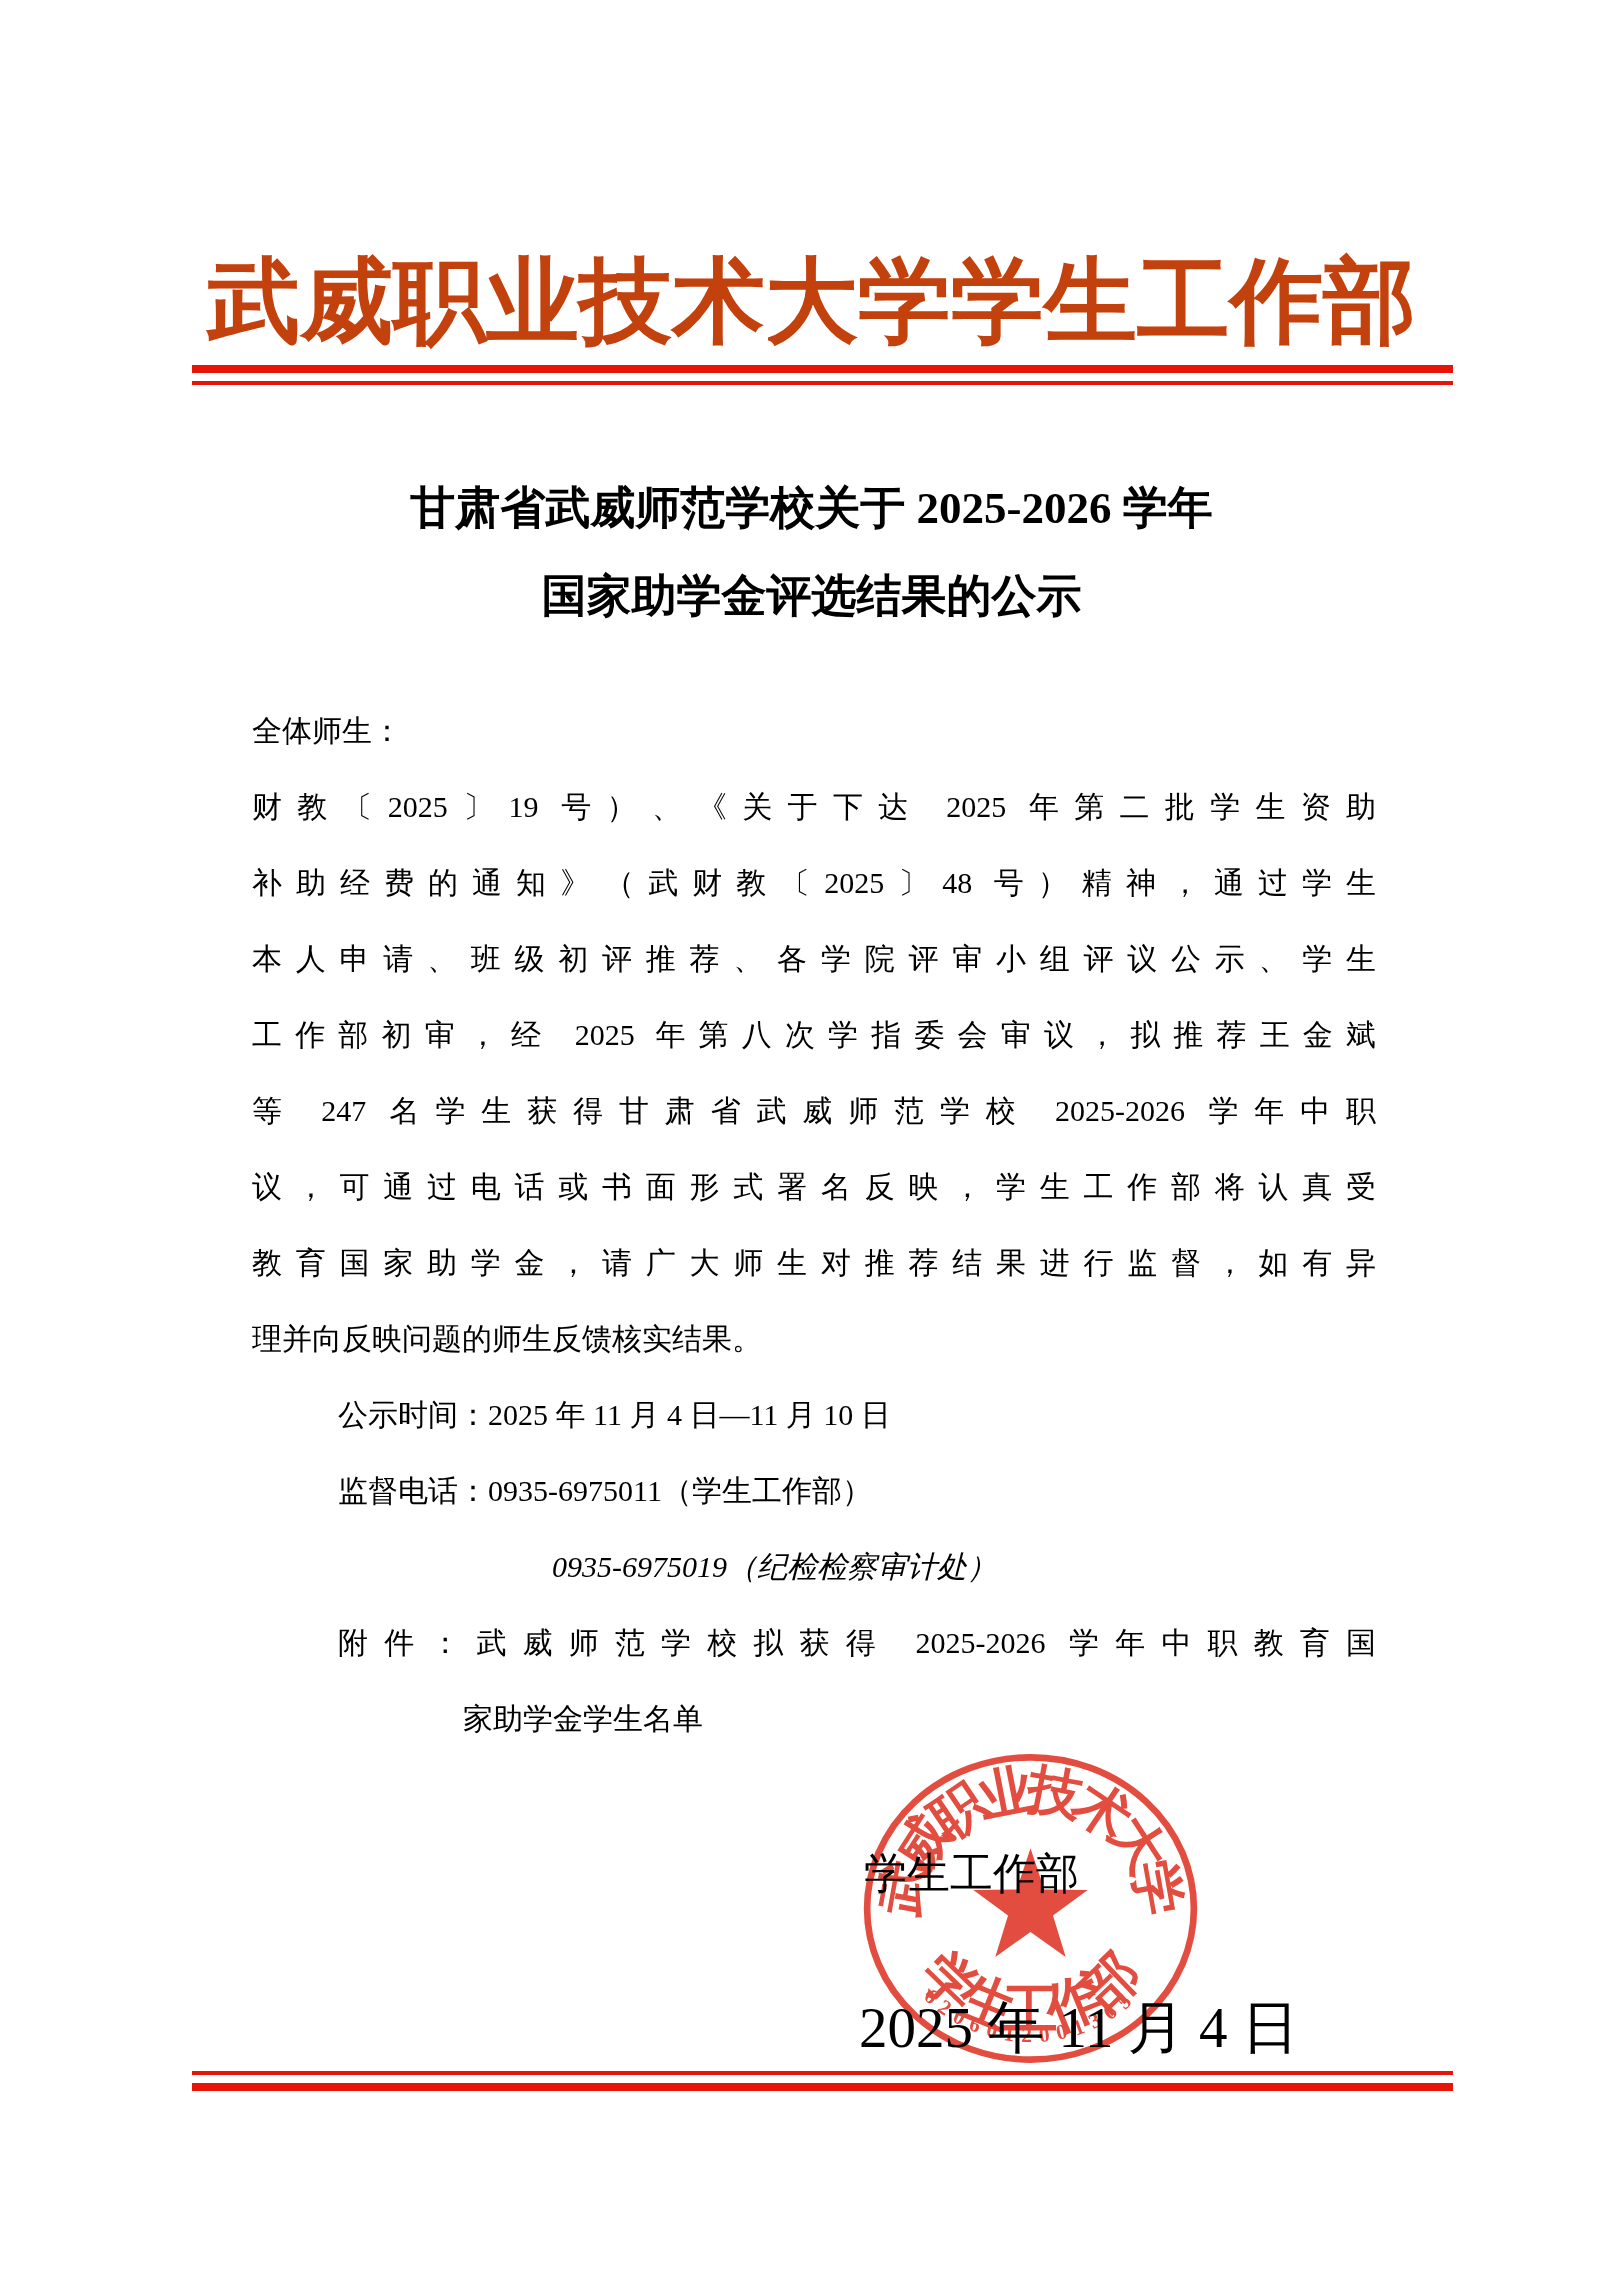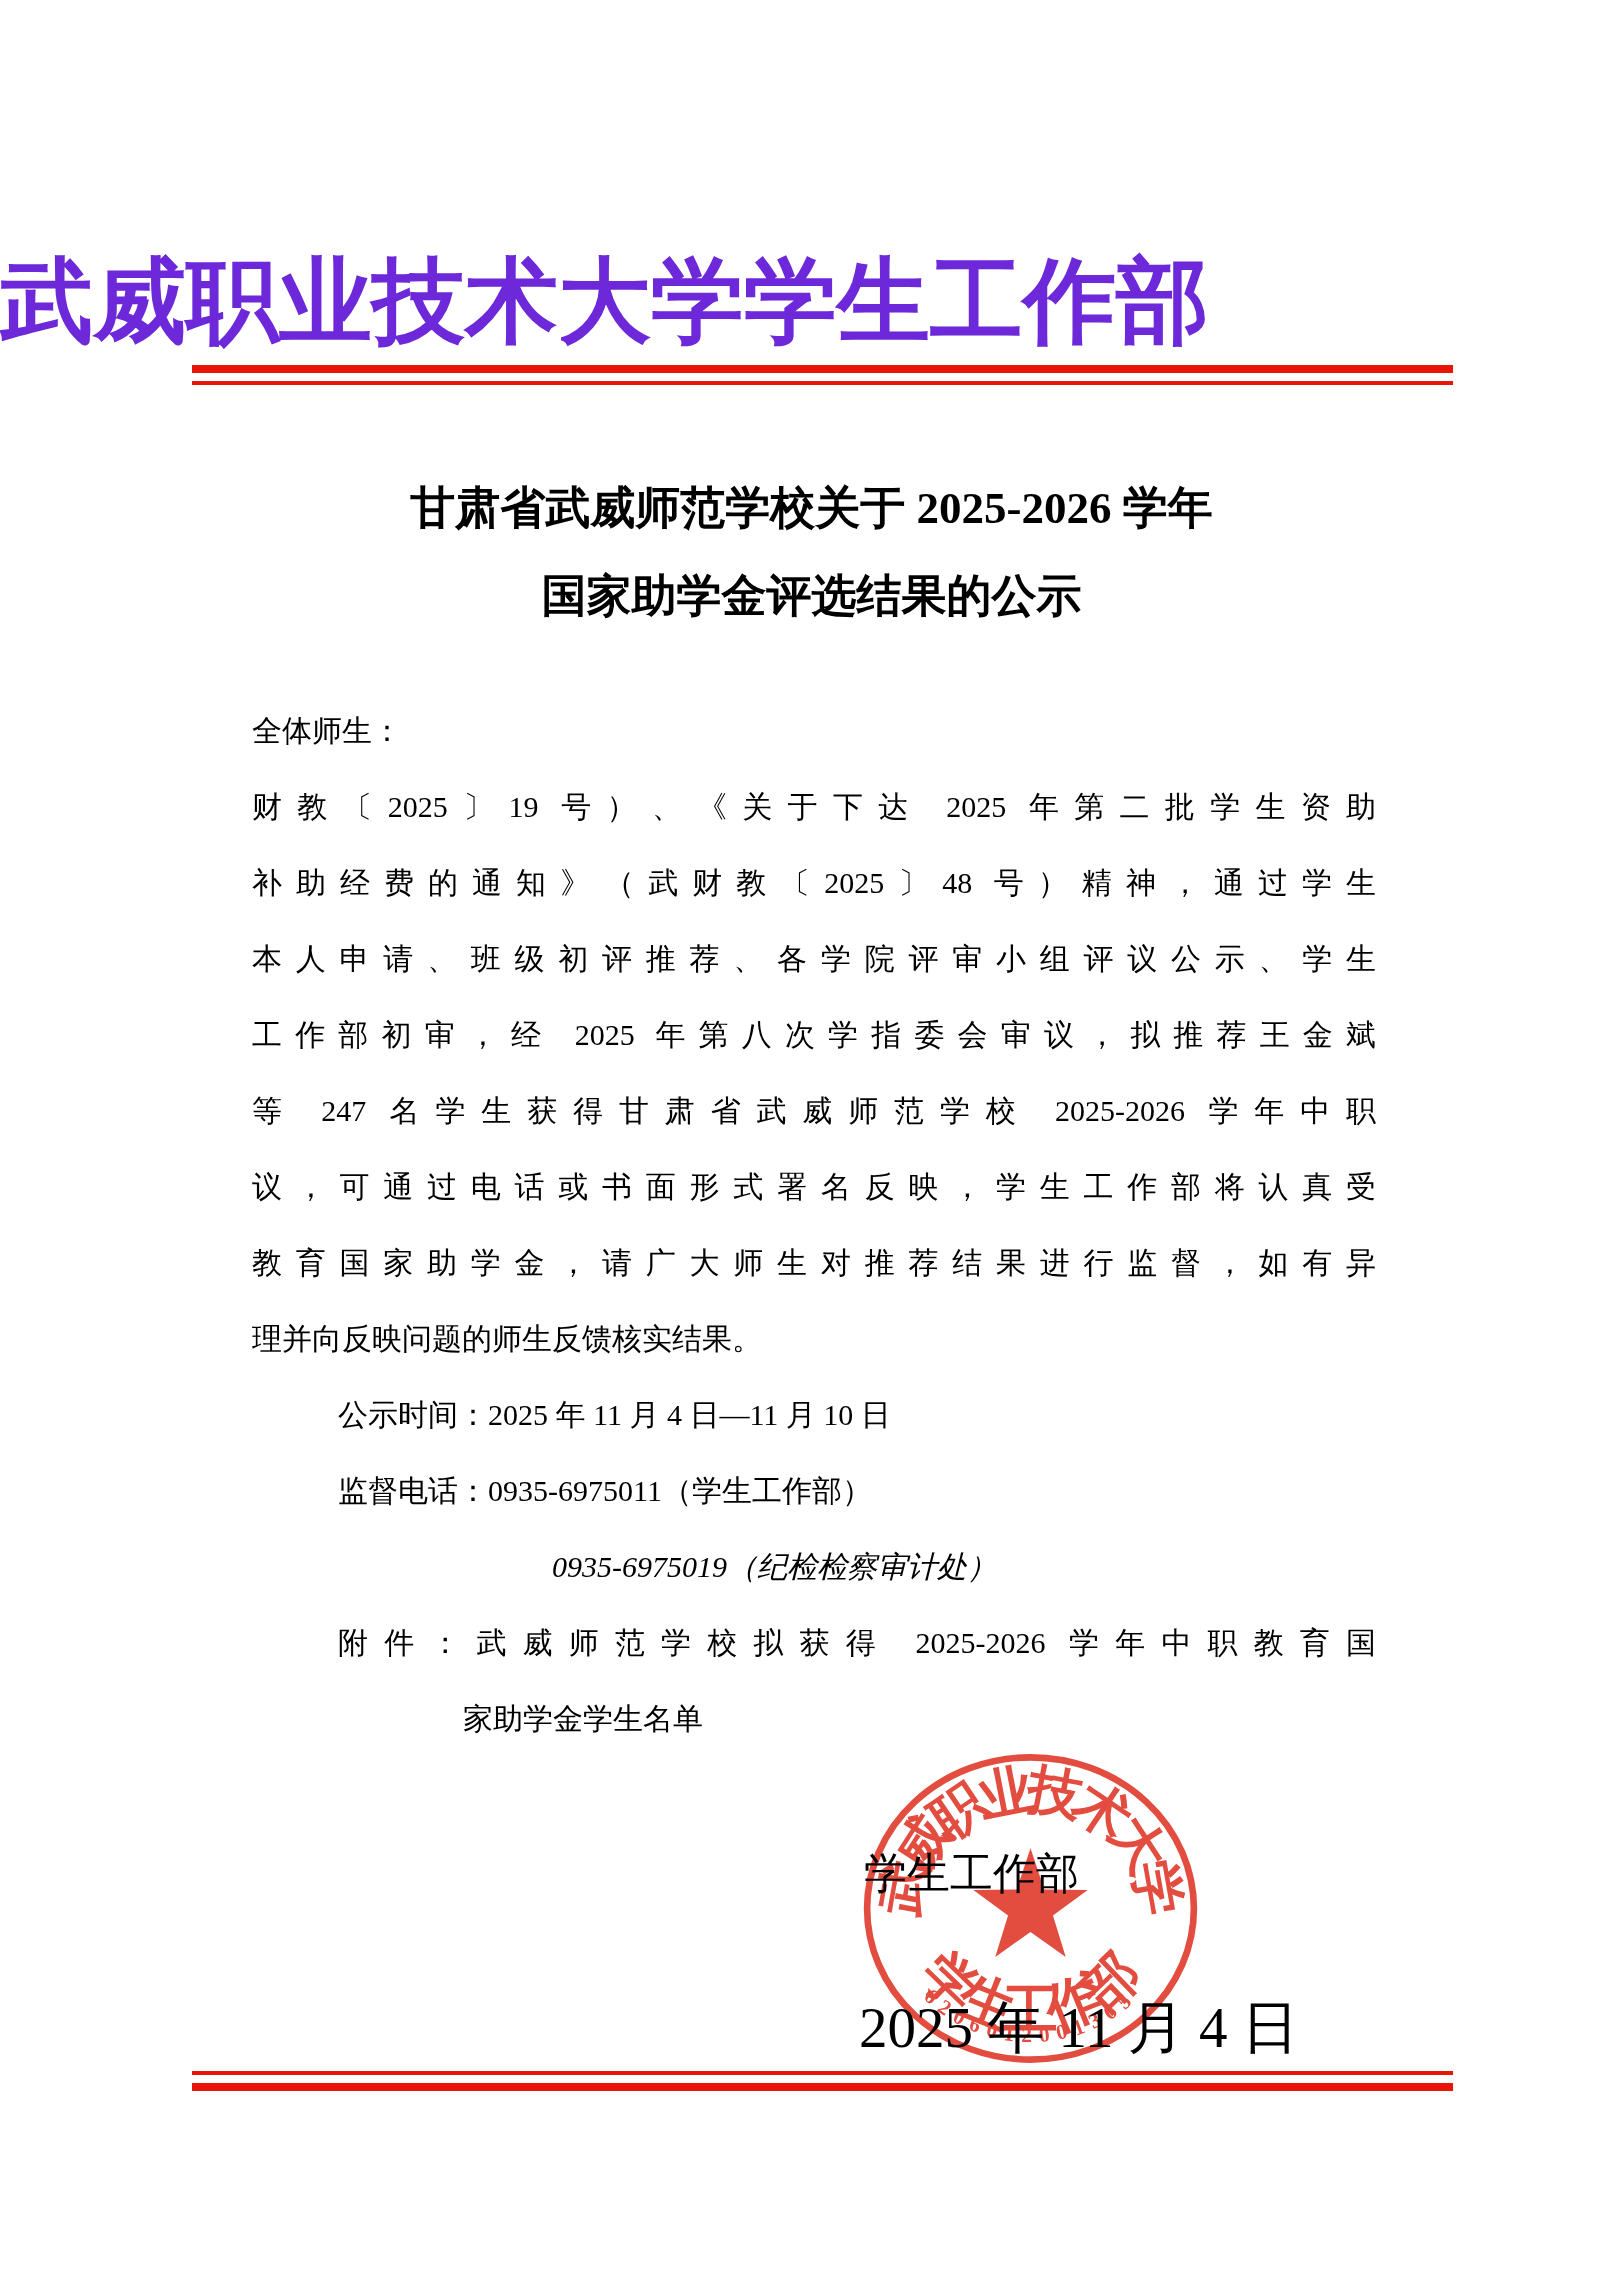--- a/index.html
+++ b/index.html
@@ -5,22 +5,22 @@
   html,body{margin:0;padding:0;}
   body{
     width:1623px;height:2295px;position:relative;background:#ffffff;
     font-family:"Liberation Serif","DejaVu Serif",serif;
     color:#000;overflow:hidden;
   }
   .abs{position:absolute;}
   
   .masthead{
     top:240px;left:0;width:1623px;height:123px;line-height:123px;
-    font-size:93px;font-weight:bold;
-    color:#6d28d9;letter-spacing:0px;white-space:nowrap;
+    text-align:center;font-size:93px;font-weight:bold;
+    color:#c2410c;letter-spacing:0px;white-space:nowrap;
   }
   .rule{left:192px;width:1261px;background:#e81408;}
   .rule.thick-top{top:365px;height:8.2px;}
   .rule.thin-top{top:381px;height:4.1px;}
   .rule.thin-bottom{top:2071px;height:4.1px;}
   .rule.thick-bottom{top:2083px;height:8.2px;}
   
   .doc-title{
     top:464px;left:0;width:1623px;text-align:center;
     font-size:45px;font-weight:bold;line-height:88px;white-space:nowrap;

